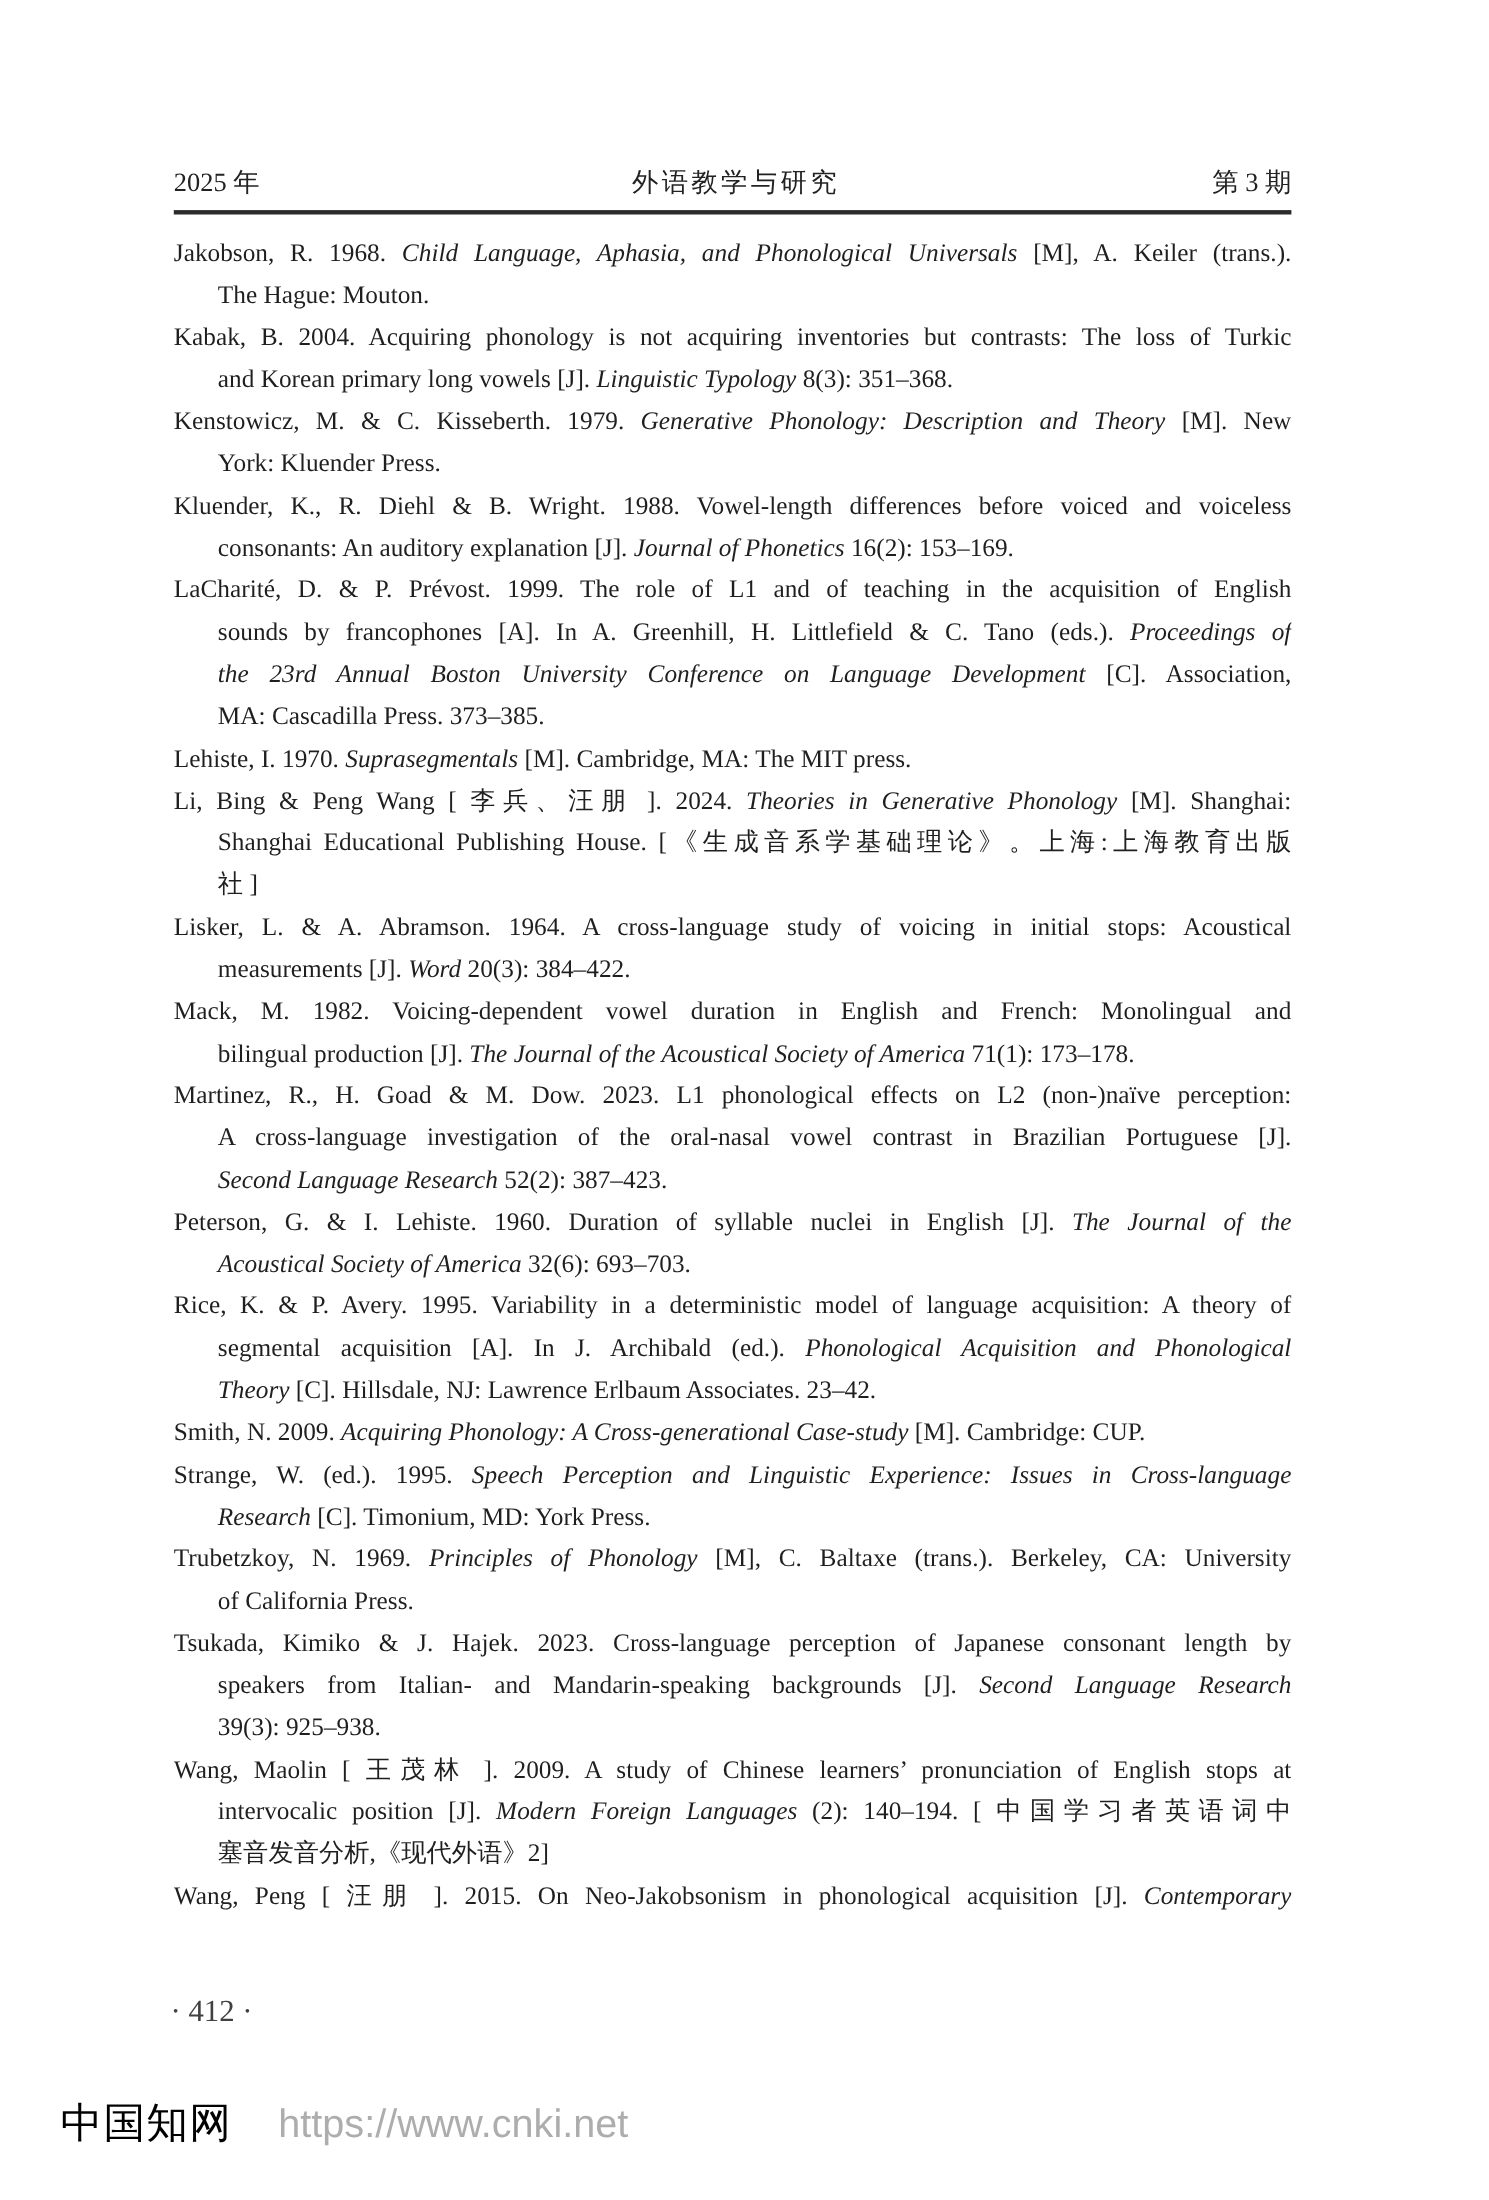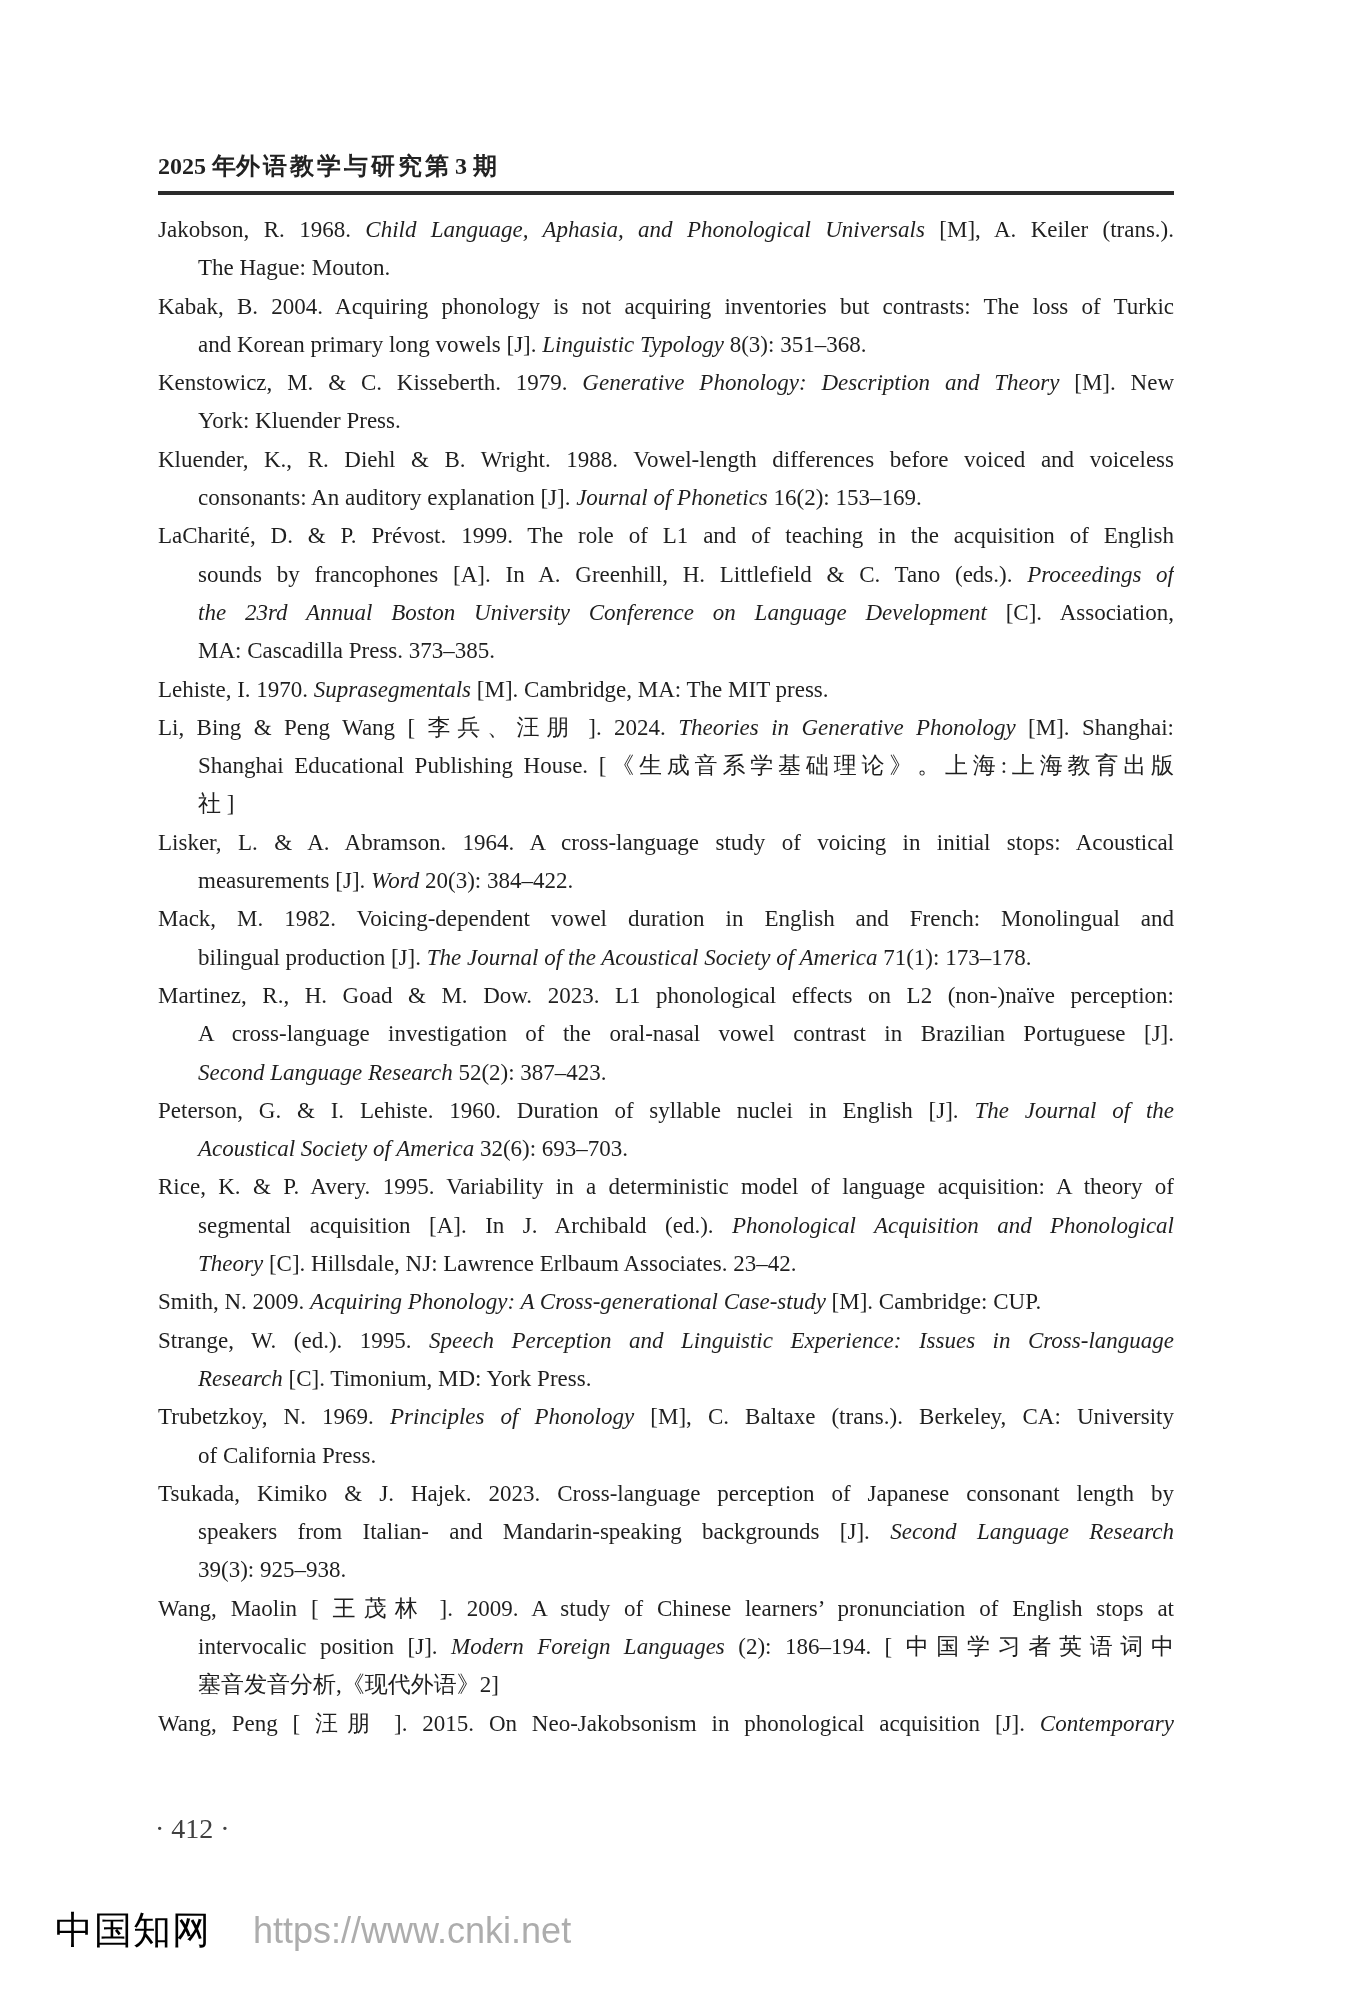--- a/index.html
+++ b/index.html
@@ -8,22 +8,22 @@
     background: #ffffff;
     font-family: "Liberation Serif", "DejaVu Serif", serif;
     color: #1f1f1f;
     -webkit-font-smoothing: antialiased;
   }
   .page { position: relative; width: 1354px; height: 2000px; overflow: hidden; background:#ffffff; }
 
   
   .header {
     position: absolute; left: 158px; top: 150px; width: 1016px;
-    display: flex; justify-content: flex-start; align-items: baseline;
-    font-size: 24px; color: #222222; font-weight: bold;
+    display: flex; justify-content: space-between; align-items: baseline;
+    font-size: 24px; color: #222222;
   }
   .header .center { letter-spacing: 3px; }
   .rule {
     position: absolute; left: 158px; top: 191px;
     width: 1016px; height: 4px; background: #2b2b2b;
   }
 
   
   .refs {
     position: absolute; left: 158px; top: 211px; width: 1016px;
@@ -131,21 +131,21 @@
         <div class="ref-line"><span>Trubetzkoy, N. 1969. </span><i>Principles of Phonology</i><span> [M], C. Baltaxe (trans.). Berkeley, CA: University</span></div>
         <div class="ref-line cont lastline"><span>of California Press.</span></div>
       </div>
       <div class="ref-entry">
         <div class="ref-line"><span>Tsukada, Kimiko &amp; J. Hajek. 2023. Cross-language perception of Japanese consonant length by</span></div>
         <div class="ref-line cont"><span>speakers from Italian- and Mandarin-speaking backgrounds [J]. </span><i>Second Language Research</i></div>
         <div class="ref-line cont lastline"><span>39(3): 925–938.</span></div>
       </div>
       <div class="ref-entry">
         <div class="ref-line"><span>Wang, Maolin [ 王茂林 ]. 2009. A study of Chinese learners’ pronunciation of English stops at</span></div>
-        <div class="ref-line cont"><span>intervocalic position [J]. </span><i>Modern Foreign Languages</i><span> (2): 186–194. [ 中国学习者英语词中</span></div>
+        <div class="ref-line cont"><span>intervocalic position [J]. </span><i>Modern Foreign Languages</i><span> (2): 140–194. [ 中国学习者英语词中</span></div>
         <div class="ref-line cont lastline"><span>塞音发音分析,《现代外语》2]</span></div>
       </div>
       <div class="ref-entry">
         <div class="ref-line"><span>Wang, Peng [ 汪朋 ]. 2015. On Neo-Jakobsonism in phonological acquisition [J]. </span><i>Contemporary</i></div>
       </div>
     </main>
 
   <div class="pageno">· 412 ·</div>
 
   <div class="watermark">

